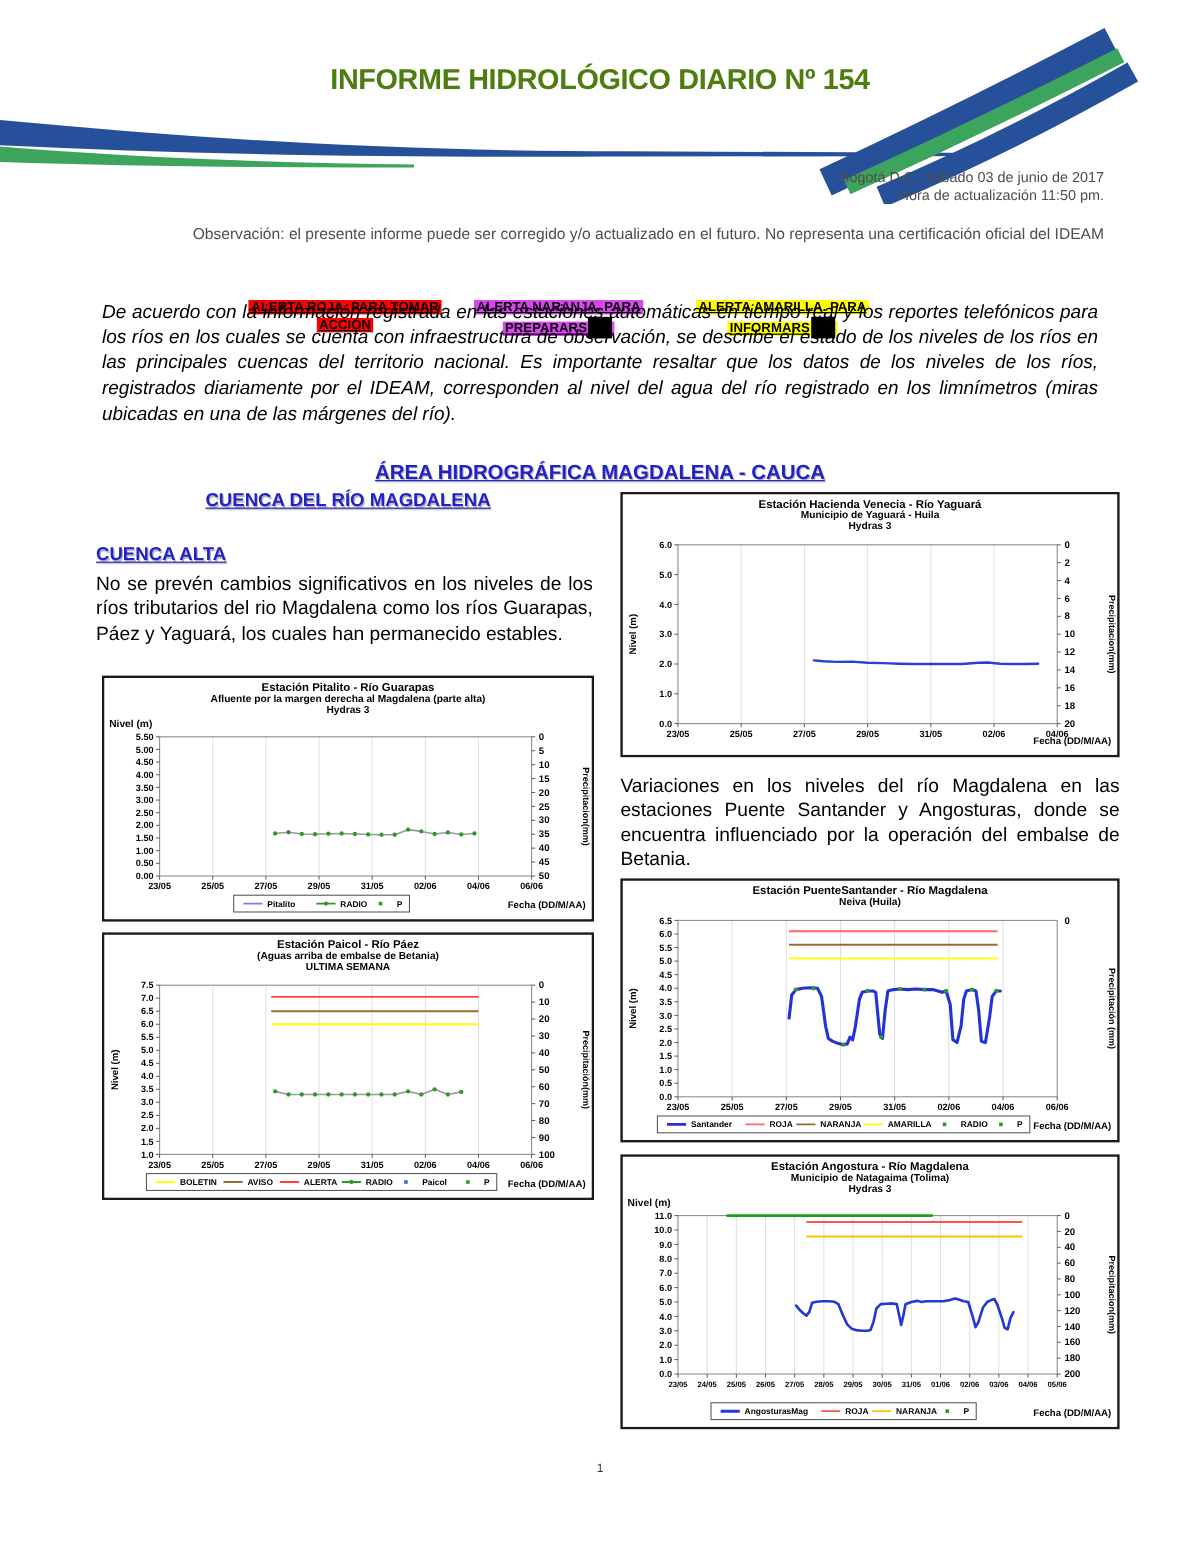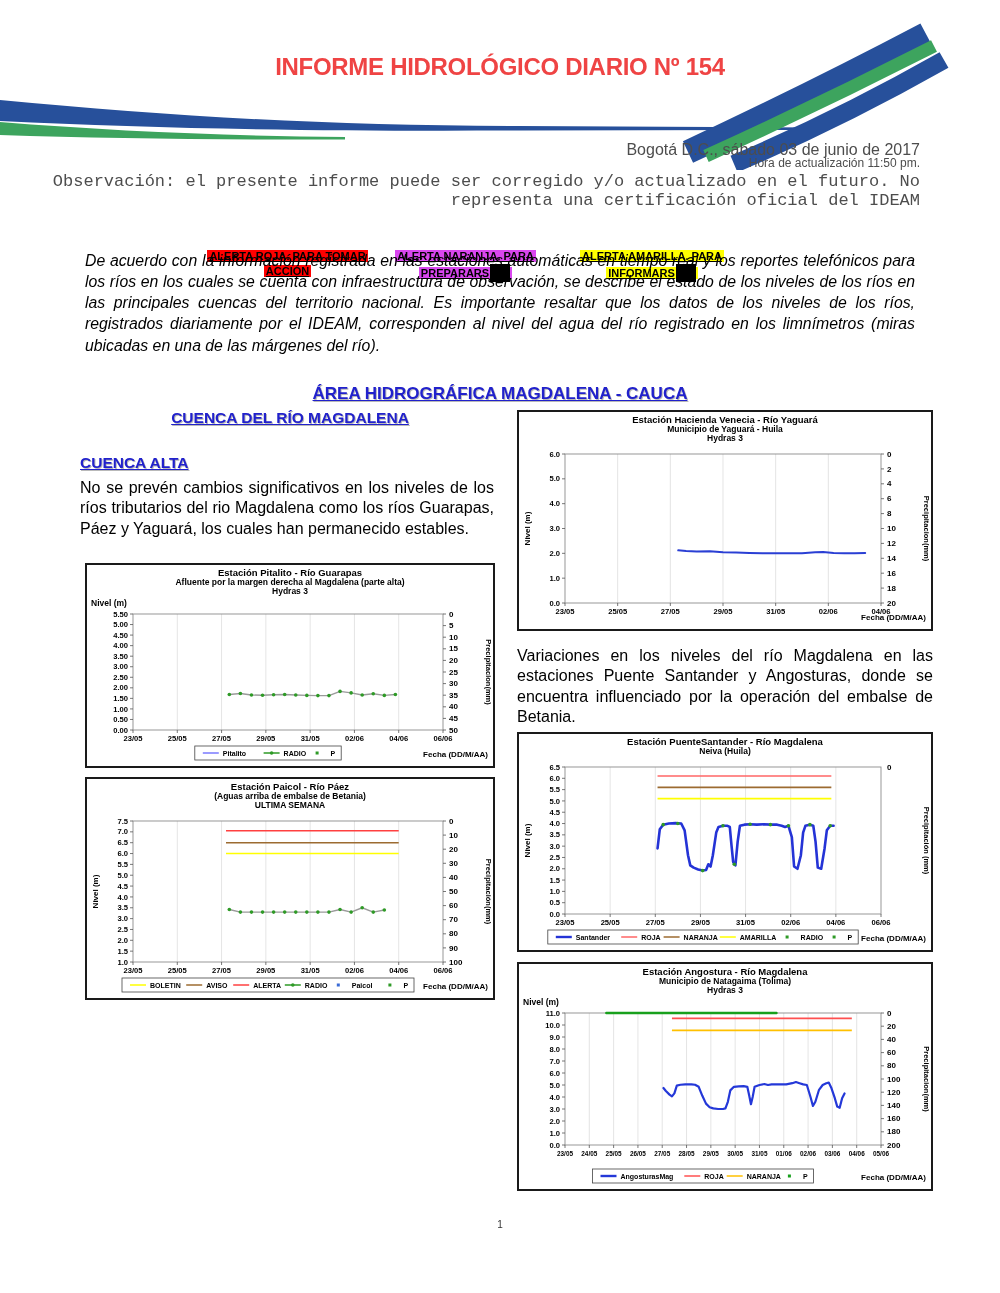--- a/index.html
+++ b/index.html
@@ -3,25 +3,25 @@
 <meta charset="utf-8">
 <style>
   html,body{margin:0;padding:0;background:#fff;}
   .page{position:relative;width:1000px;height:1293px;background:#fff;overflow:hidden;
         font-family:"Liberation Sans",sans-serif;color:#000;}
   
   .header-waves{position:absolute;left:0;top:0;width:1000px;height:170px;pointer-events:none;}
   .logo{position:absolute;left:103px;top:33px;width:120px;height:102px;text-align:center;}
   .logo-text{font-weight:bold;font-size:21px;letter-spacing:1px;color:#3aa35c;margin-top:-4px;}
   .title{position:absolute;left:0;right:0;top:53px;margin:0;text-align:center;
-         font-size:24px;font-weight:bold;color:#ef4444;letter-spacing:-0.3px;}
+         font-size:24px;font-weight:bold;color:#4d7c0f;letter-spacing:-0.3px;}
   .dateline,.updateline,.obsline{position:absolute;right:80px;text-align:right;color:#4d4d4d;}
-  .dateline{top:141px;font-size:16px;}
+  .dateline{top:141px;font-size:12px;}
   .updateline{top:156px;font-size:12px;}
-  .obsline{top:172px;font-size:17px;font-family:Liberation Mono, monospace;}
+  .obsline{top:187px;font-size:13px;}
   
   .alert{position:absolute;top:206px;text-align:center;font-weight:bold;font-size:11px;line-height:15px;margin-top:43px;}
   .alert .hl{padding:0 2px;text-decoration:underline;}
   .alert-red{left:205px;width:165px;}
   .alert-orange{left:388px;width:155px;}
   .alert-yellow{left:572px;width:160px;}
   .bg-red{background:#ff0000;}
   .bg-orange{background:#d946ef;}
   .bg-yellow{background:#ffff00;}
   .redact{display:inline-block;width:20px;height:18px;background:#000;vertical-align:-5px;margin-left:1px;}

